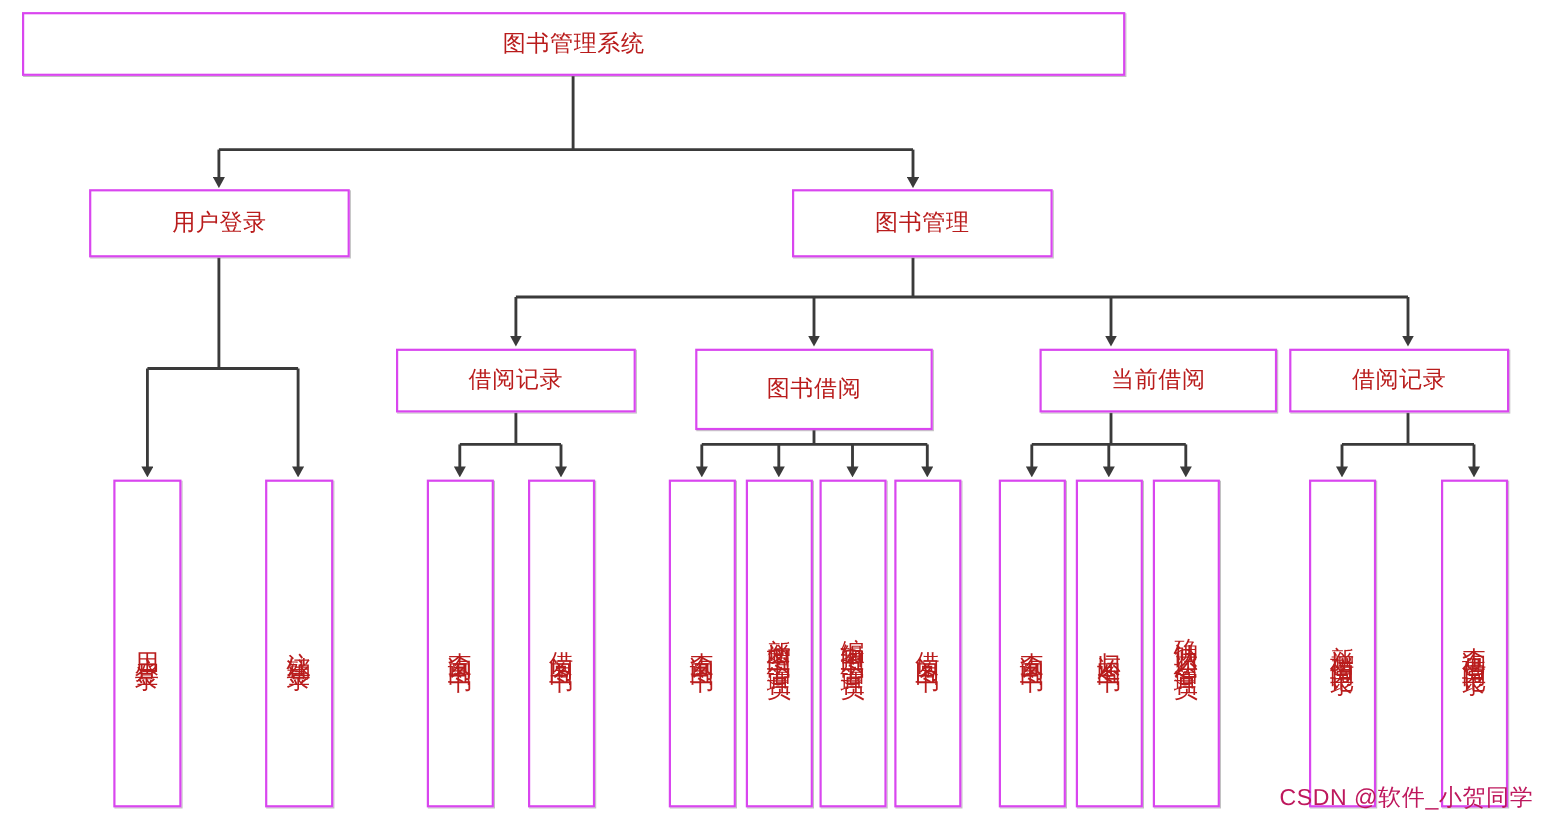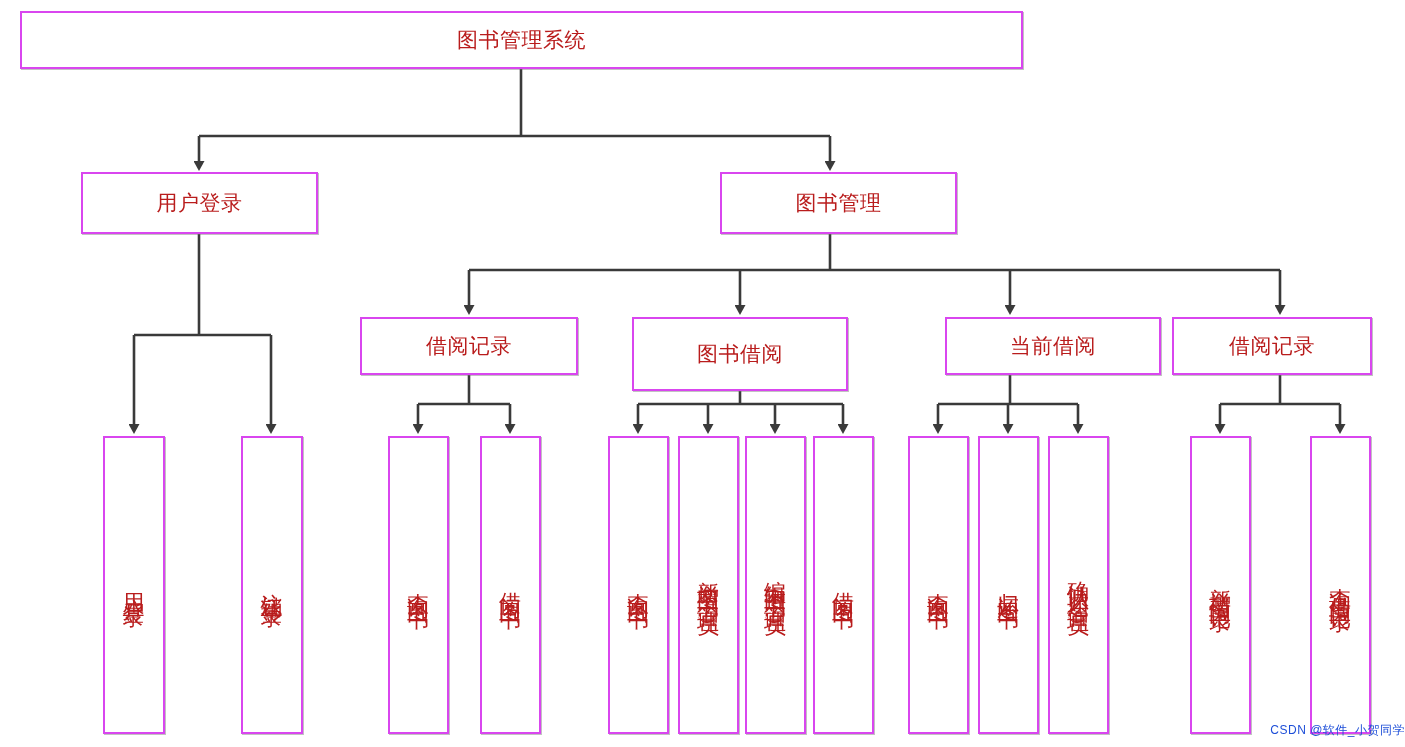--- a/index.html
+++ b/index.html
@@ -50,24 +50,24 @@
     padding-bottom: 4px;
   }
   .node.vert .vlabel {
     writing-mode: vertical-rl;
     text-orientation: upright;
     display: block;
     white-space: nowrap;
   }
   #watermark {
     position: absolute;
-    right: 0;
+    right: 11px;
     bottom: 8px;
-    font-size: 12px;
-    color: #1d4ed8;
+    font-size: 21px;
+    color: #be185d;
     white-space: nowrap;
     letter-spacing: 0.5px;
   }
 </style>
 </head>
 <body>
 
 <div id="canvas">
 
   <svg id="wires" viewBox="0 0 1405 747" xmlns="http://www.w3.org/2000/svg">

